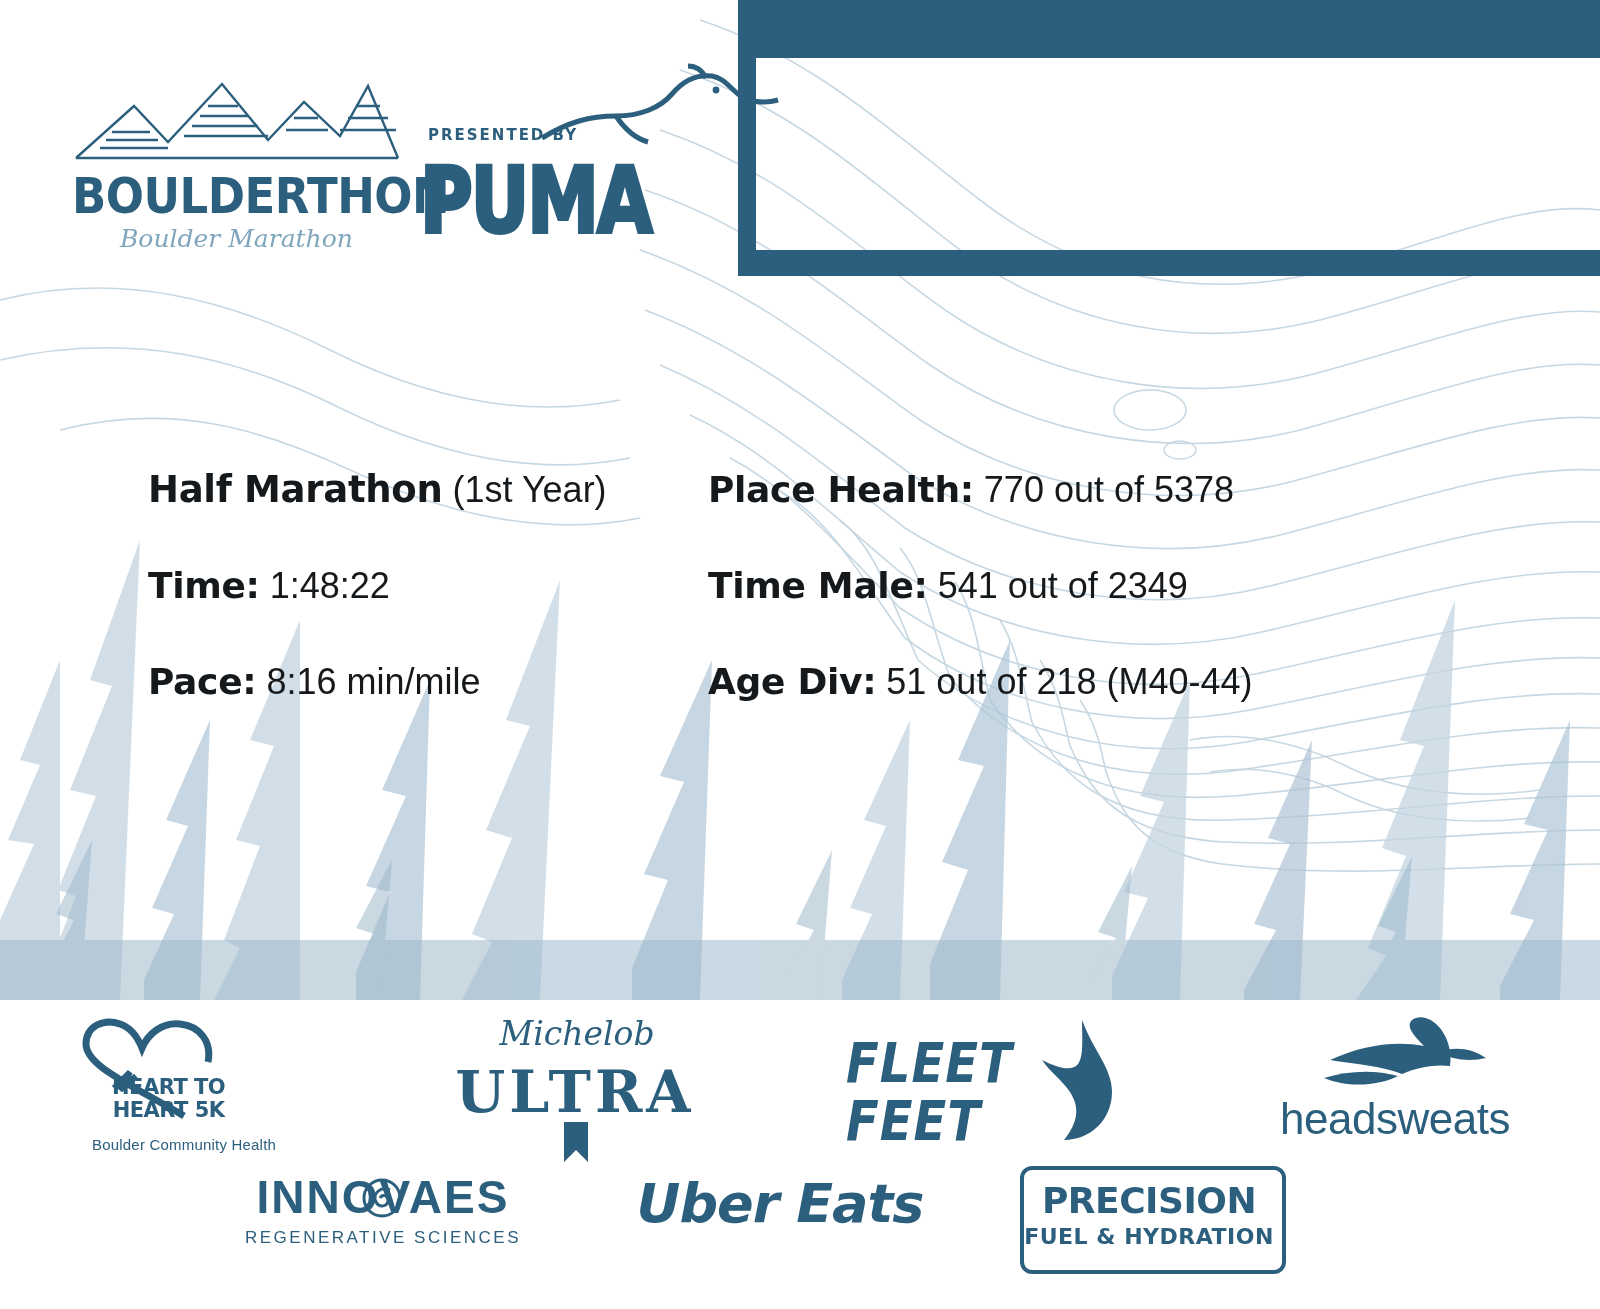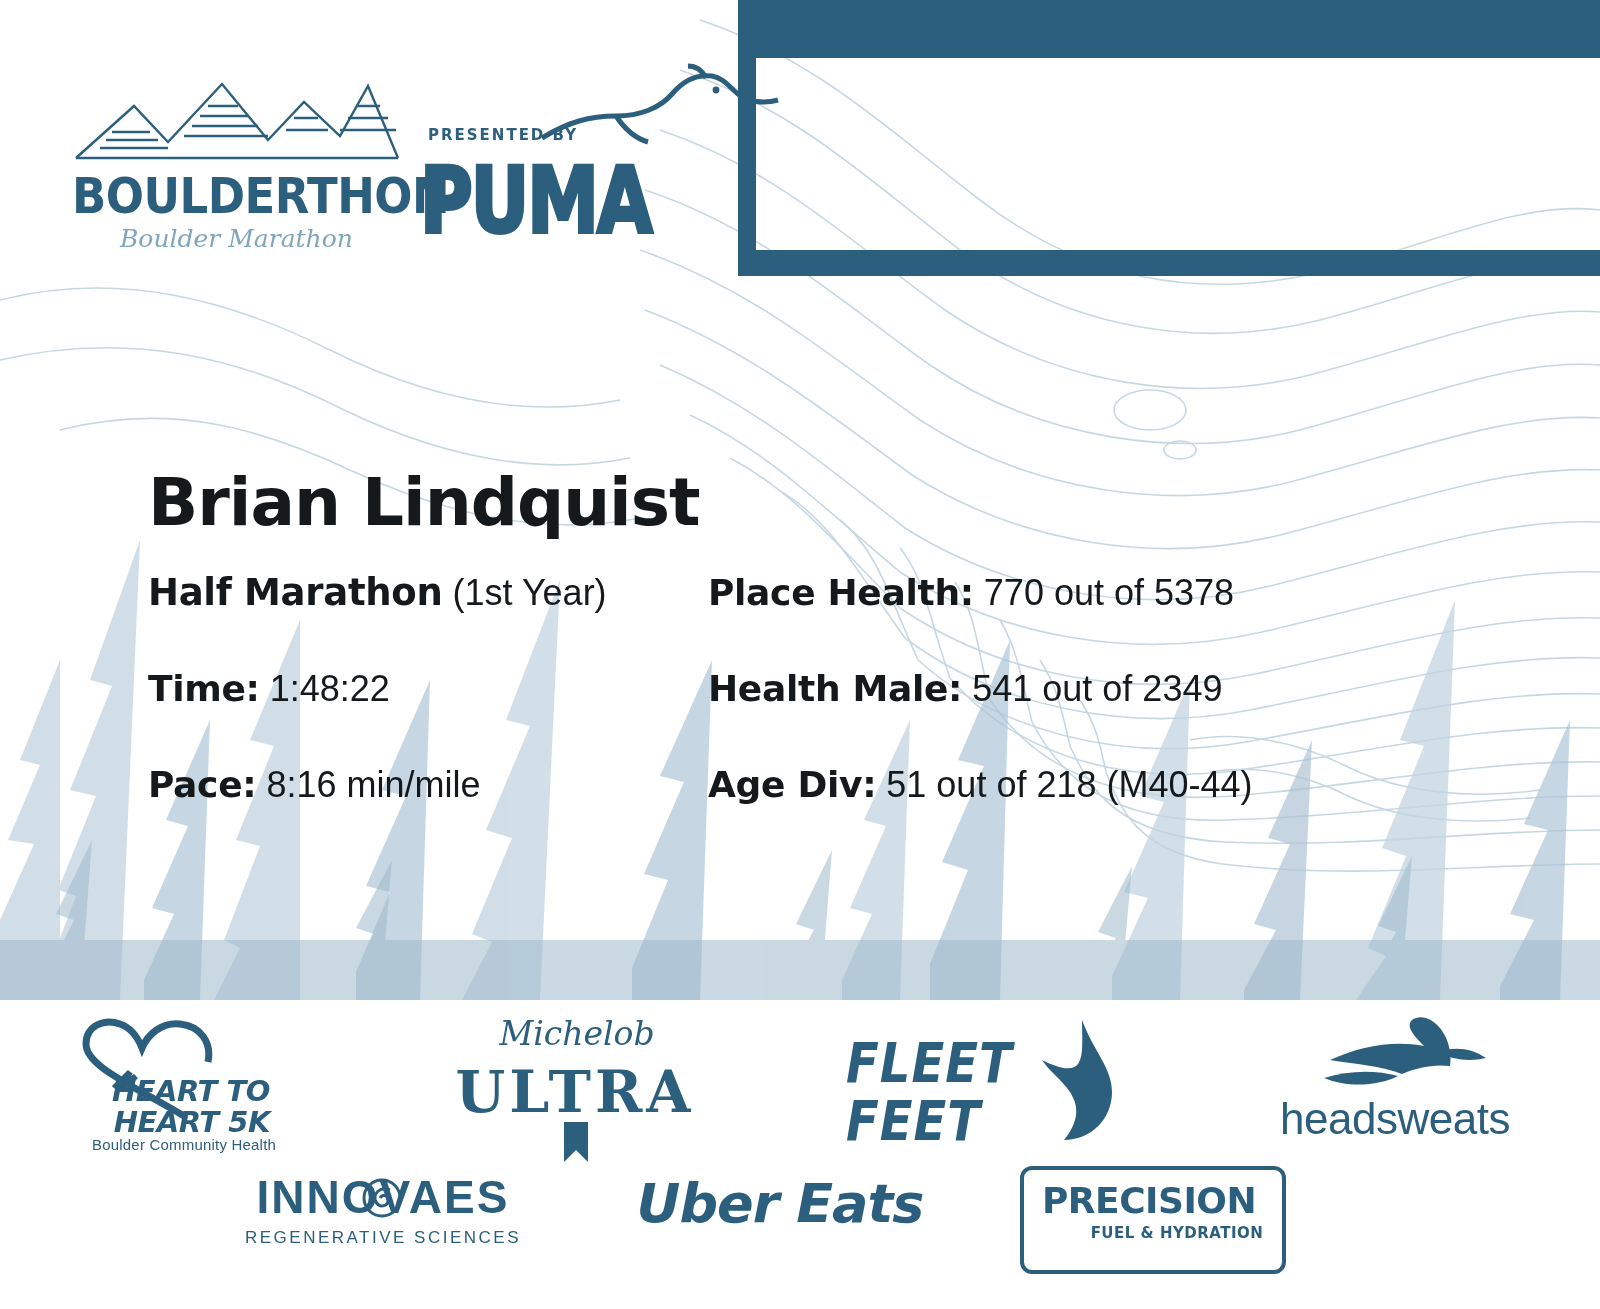--- a/index.html
+++ b/index.html
@@ -223,23 +223,23 @@
     position: absolute;
     color: #2b5f7d;
     text-align: center;
   }
 
   
   .sp-h2h { left: 60px; top: 8px; width: 300px; height: 140px; }
   .h2h-main {
     position: absolute; left: 52px; top: 62px;
     font-family: "DejaVu Sans", sans-serif;
-    font-weight: bold; font-size: 29px;
-    font-style: italic; color: #2b5f7d; letter-spacing: -0.5px;
-    line-height: 1.08; text-align: right;
+    font-weight: bold; font-size: 21px;
+    color: #2b5f7d; letter-spacing: -0.5px;
+    line-height: 1.08; text-align: center;
   }
   .h2h-sub {
     position: absolute; left: 32px; top: 122px;
     font-family: "Liberation Sans", sans-serif;
     font-size: 15px; color: #2b5f7d; letter-spacing: 0.2px;
   }
 
   
   .sp-mich { left: 440px; top: 4px; width: 270px; height: 150px; }
   .mich-top {
@@ -307,23 +307,22 @@
   }
   .prec-1 {
     position: absolute; left: 0; top: 14px; width: 258px;
     font-family: "DejaVu Sans", sans-serif;
     font-weight: bold; font-size: 36px; color: #2b5f7d;
     letter-spacing: -0.5px;
   }
   .prec-2 {
     position: absolute; left: 0; top: 58px; width: 258px;
     font-family: "DejaVu Sans", sans-serif;
-    font-weight: bold; font-size: 15px; color: #2b5f7d;
+    font-weight: bold; font-size: 22px; color: #2b5f7d;
     letter-spacing: 0.5px;
-    padding-left: 28px;
   }
 </style>
 </head>
 <body>
 
 <div class="cert">
 
   <svg class="topo" viewBox="0 0 1600 1000" preserveAspectRatio="none">
     <g fill="none" stroke="#8fb0c6" stroke-width="1.6" opacity="0.9">
       <path d="M700 20 C820 60 900 140 980 200 C1090 285 1210 300 1330 270 C1430 245 1520 200 1600 210"></path>
@@ -408,40 +407,39 @@
     <div class="puma-word">PUMA</div>
   </div>
 
   <div class="header-band">
     <div class="band-bar-top"></div>
     <div class="band-bar-left"></div>
     <div class="band-bar-bottom"></div>
   </div>
 
   <div class="results">
-    <div class="athlete-name">Brian Lindquist</div>
     <div class="stats-grid">
 
       <div class="stat event">
         <span class="lbl">Half Marathon</span>
         <span class="val">(1st Year)</span>
       </div>
 
       <div class="stat">
         <span class="lbl">Place Health:</span>
         <span class="val">770 out of 5378</span>
       </div>
 
       <div class="stat">
         <span class="lbl">Time:</span>
         <span class="val">1:48:22</span>
       </div>
 
       <div class="stat">
-        <span class="lbl">Health Male:</span>
+        <span class="lbl">Time Male:</span>
         <span class="val">541 out of 2349</span>
       </div>
 
       <div class="stat">
         <span class="lbl">Pace:</span>
         <span class="val">8:16 min/mile</span>
       </div>
 
       <div class="stat">
         <span class="lbl">Age Div:</span>

